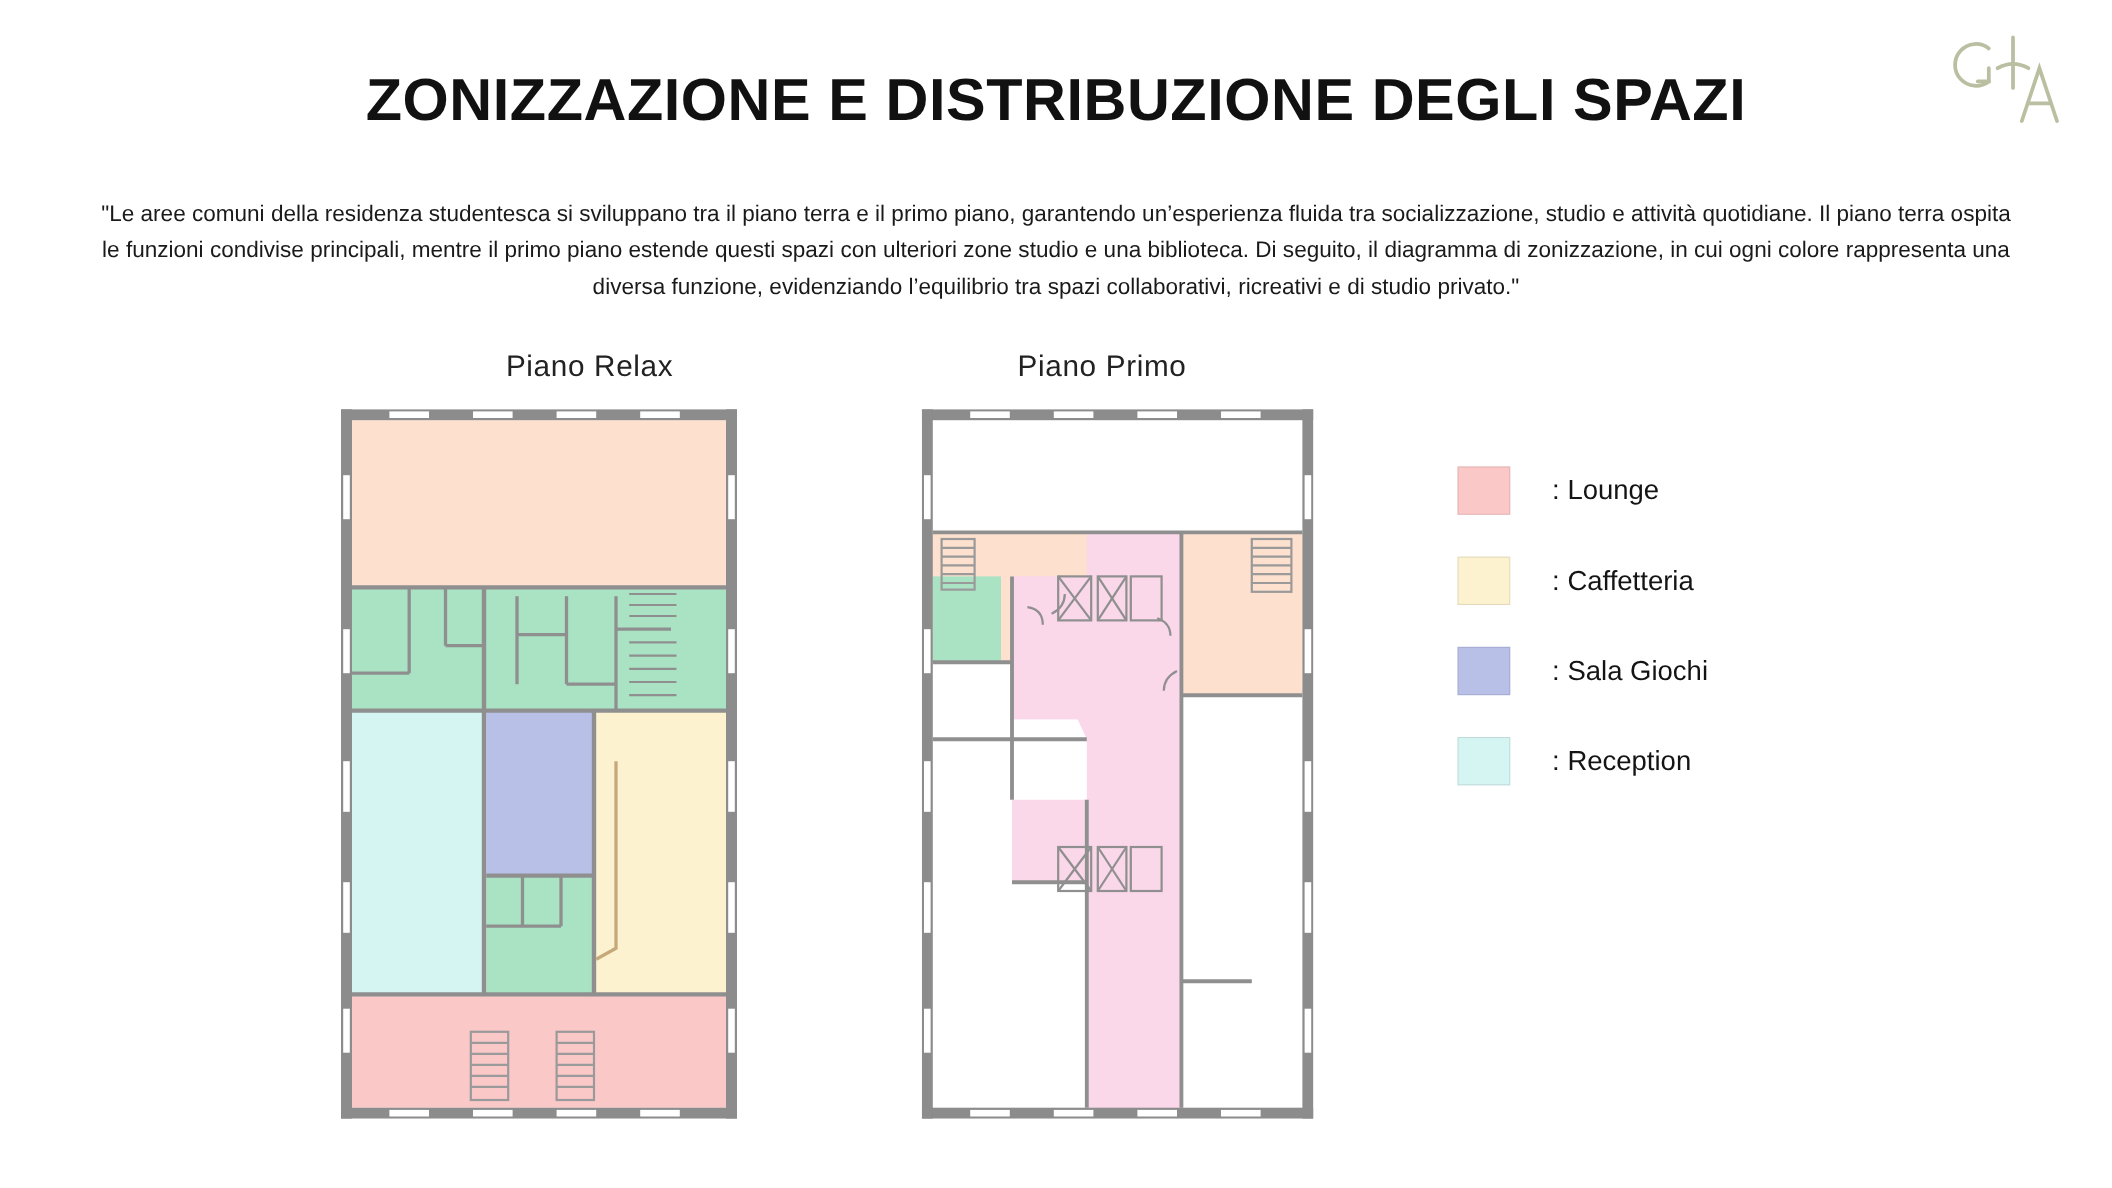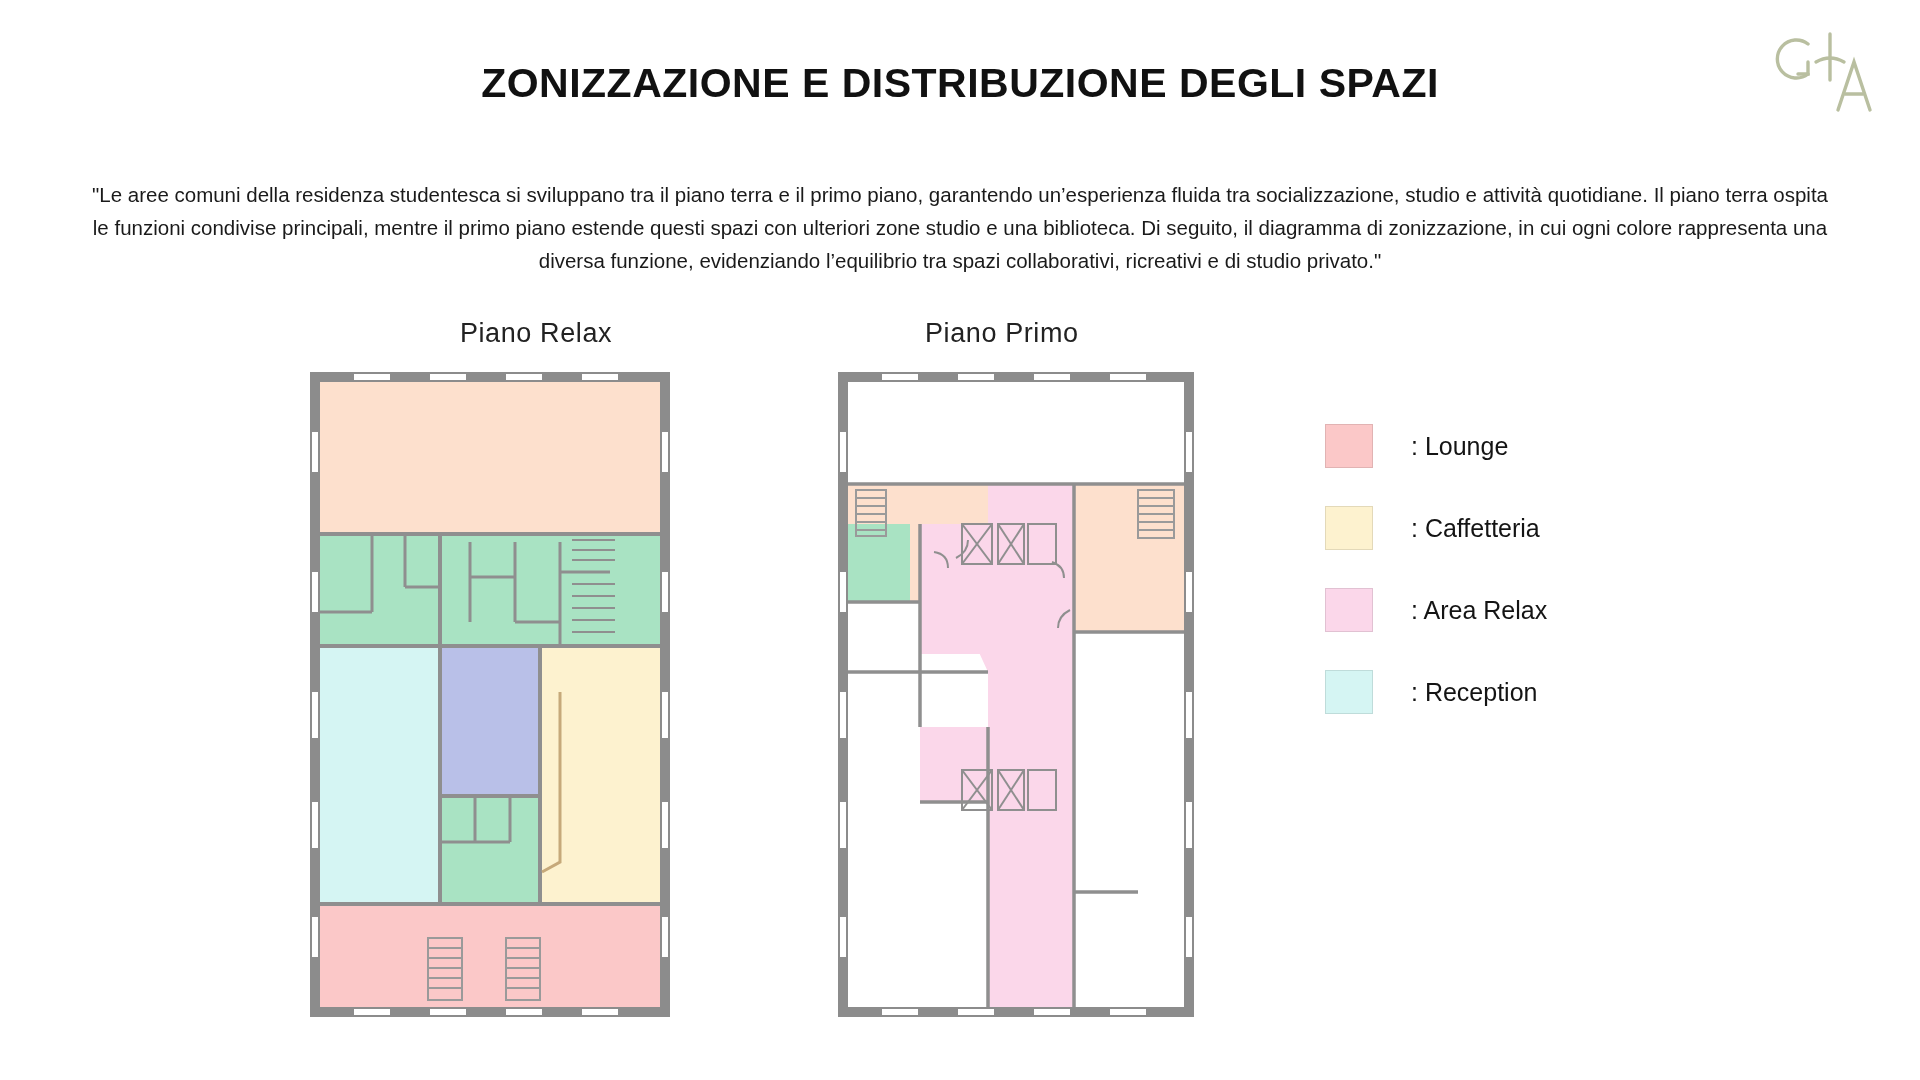--- a/index.html
+++ b/index.html
@@ -25,21 +25,21 @@
     height: 100px;
   }
 
   
   .page-title {
     position: absolute;
     top: 60px;
     left: 0;
     width: 1920px;
     text-align: center;
-    font-size: 41px;
+    font-size: 54px;
     font-weight: 600;
     letter-spacing: 0.5px;
     color: #111111;
   }
 
   
   .intro {
     position: absolute;
     top: 178px;
     left: 82px;
@@ -328,20 +328,20 @@
 <div class="legend">
   <div class="legend-row">
     <div class="legend-swatch" style="background: rgb(251, 200, 200);"></div>
     <div class="legend-text">: Lounge</div>
   </div>
   <div class="legend-row">
     <div class="legend-swatch" style="background: rgb(253, 242, 207);"></div>
     <div class="legend-text">: Caffetteria</div>
   </div>
   <div class="legend-row">
-    <div class="legend-swatch" style="background: rgb(251, 215, 234);"></div>
-    <div class="legend-text">: Area Relax</div>
+    <div class="legend-swatch" style="background: rgb(185, 192, 232);"></div>
+    <div class="legend-text">: Sala Giochi</div>
   </div>
   <div class="legend-row">
     <div class="legend-swatch" style="background: rgb(213, 245, 243);"></div>
     <div class="legend-text">: Reception</div>
   </div>
 </div>
 
 </body></html>

